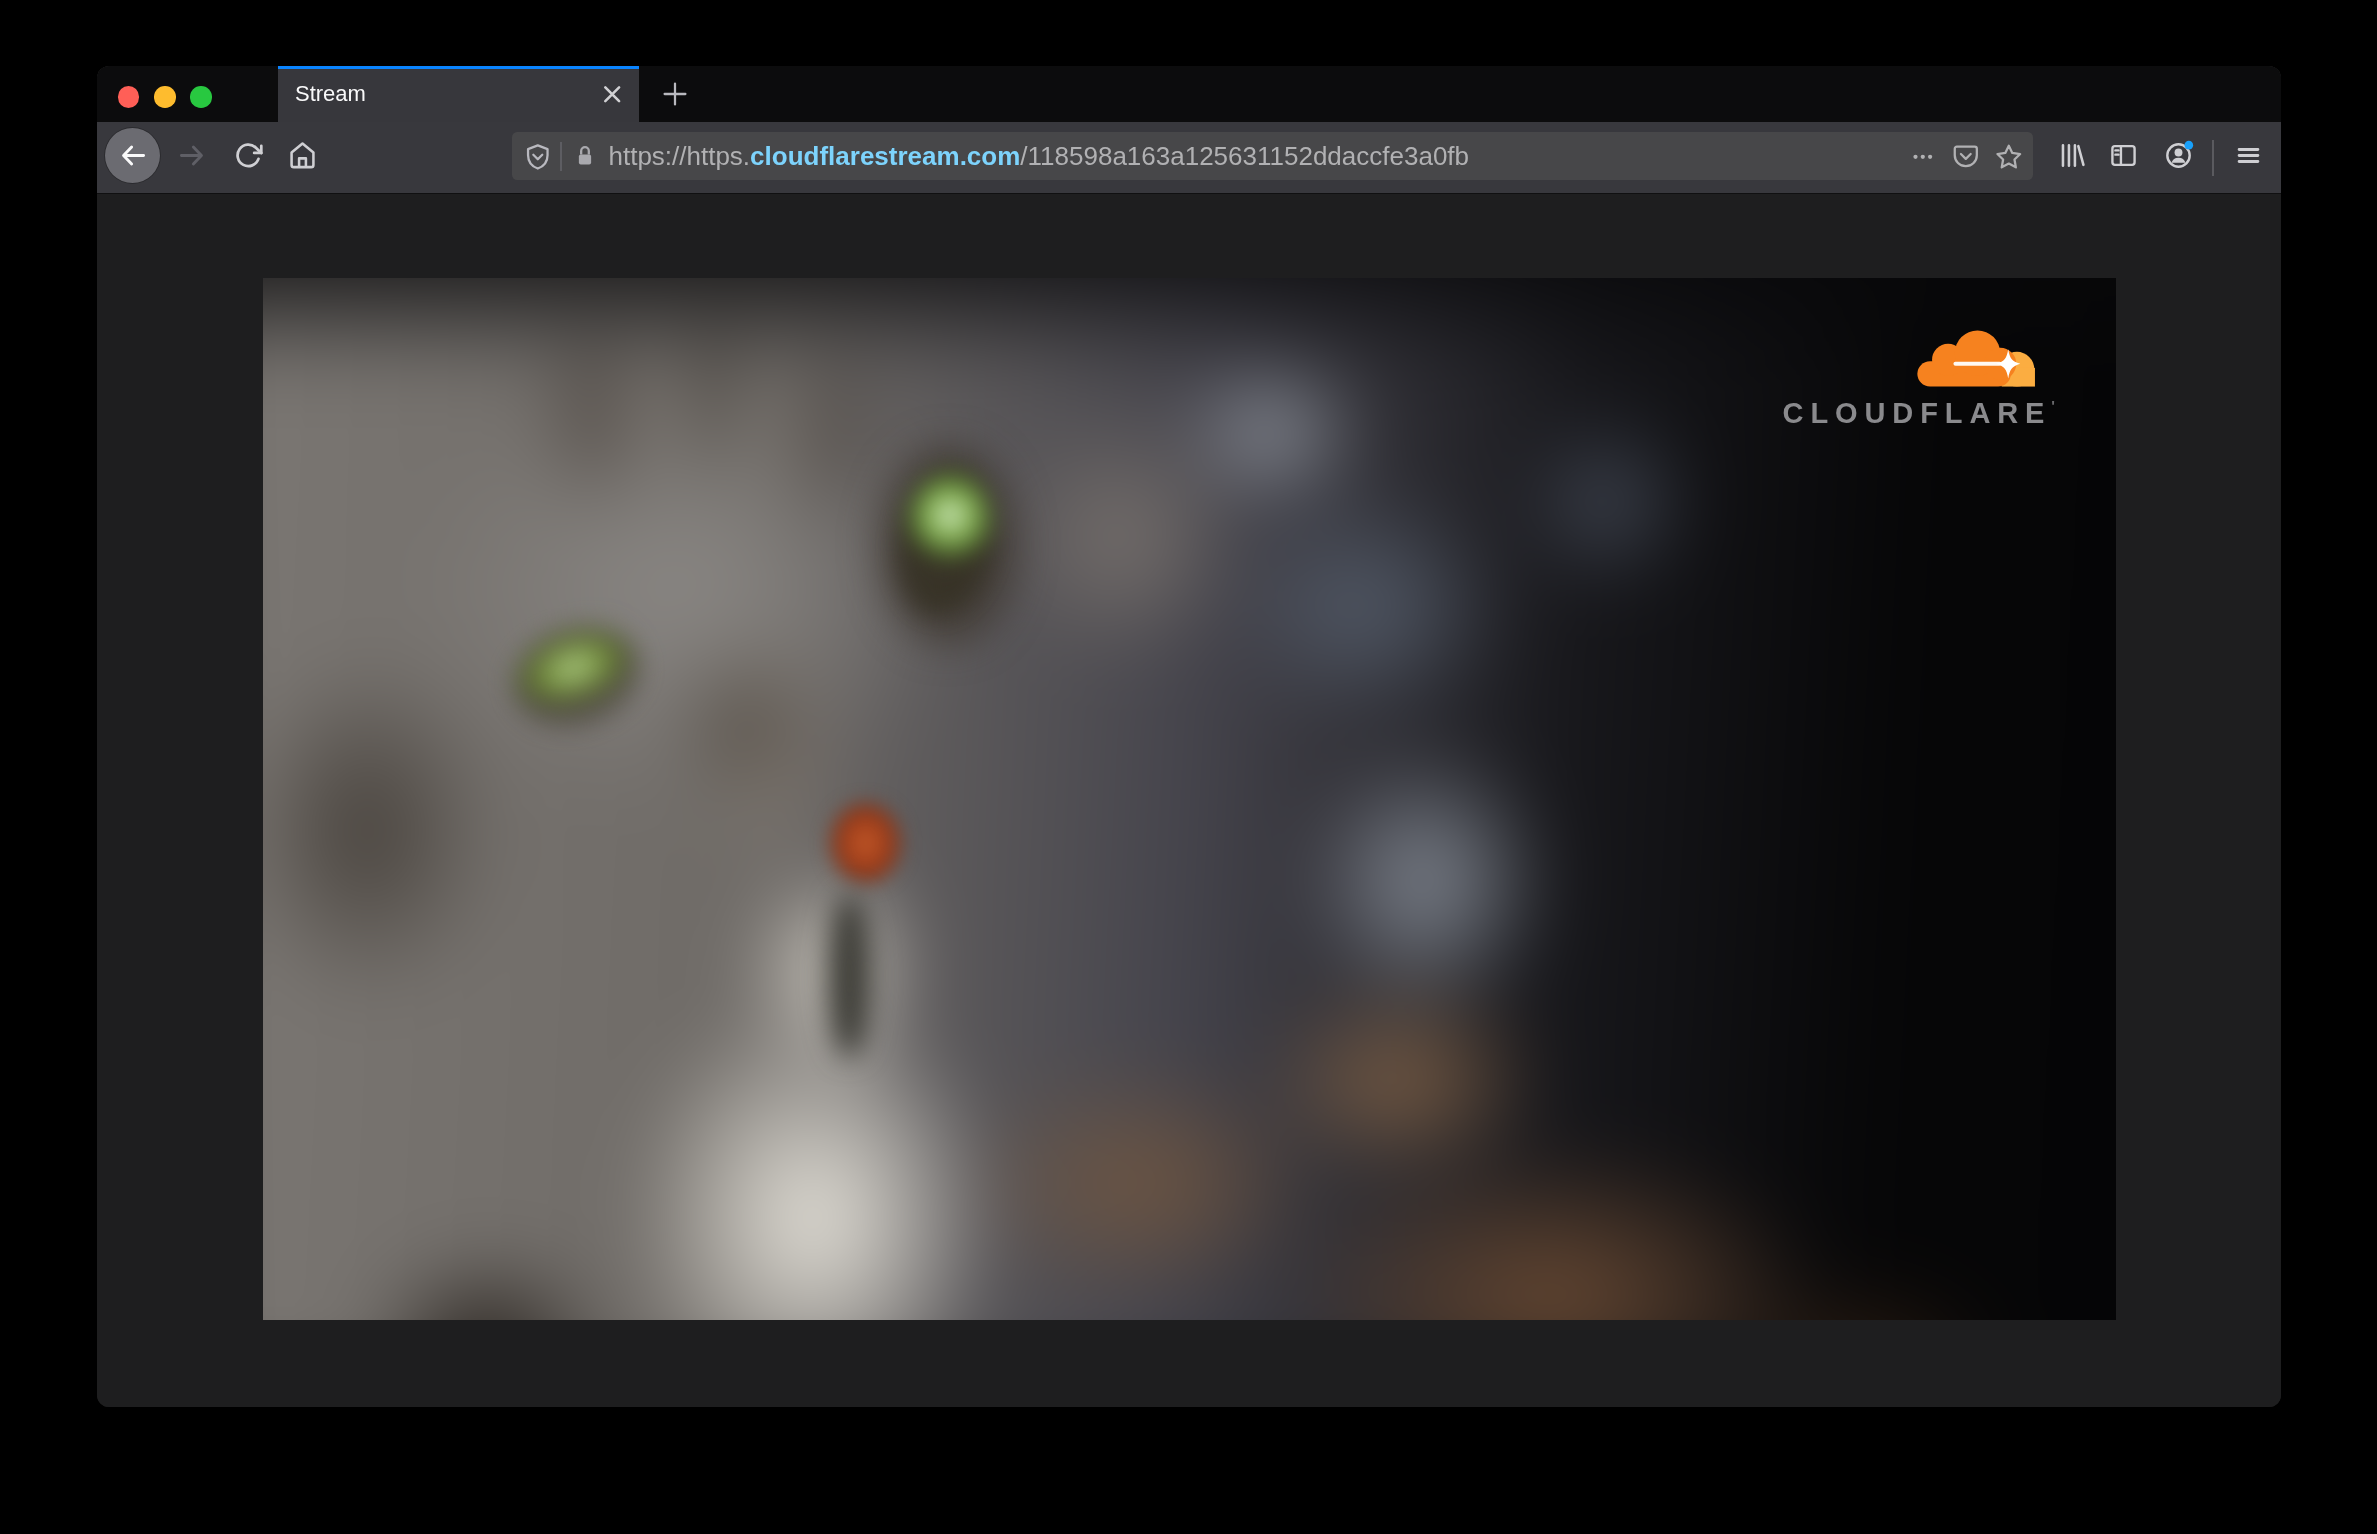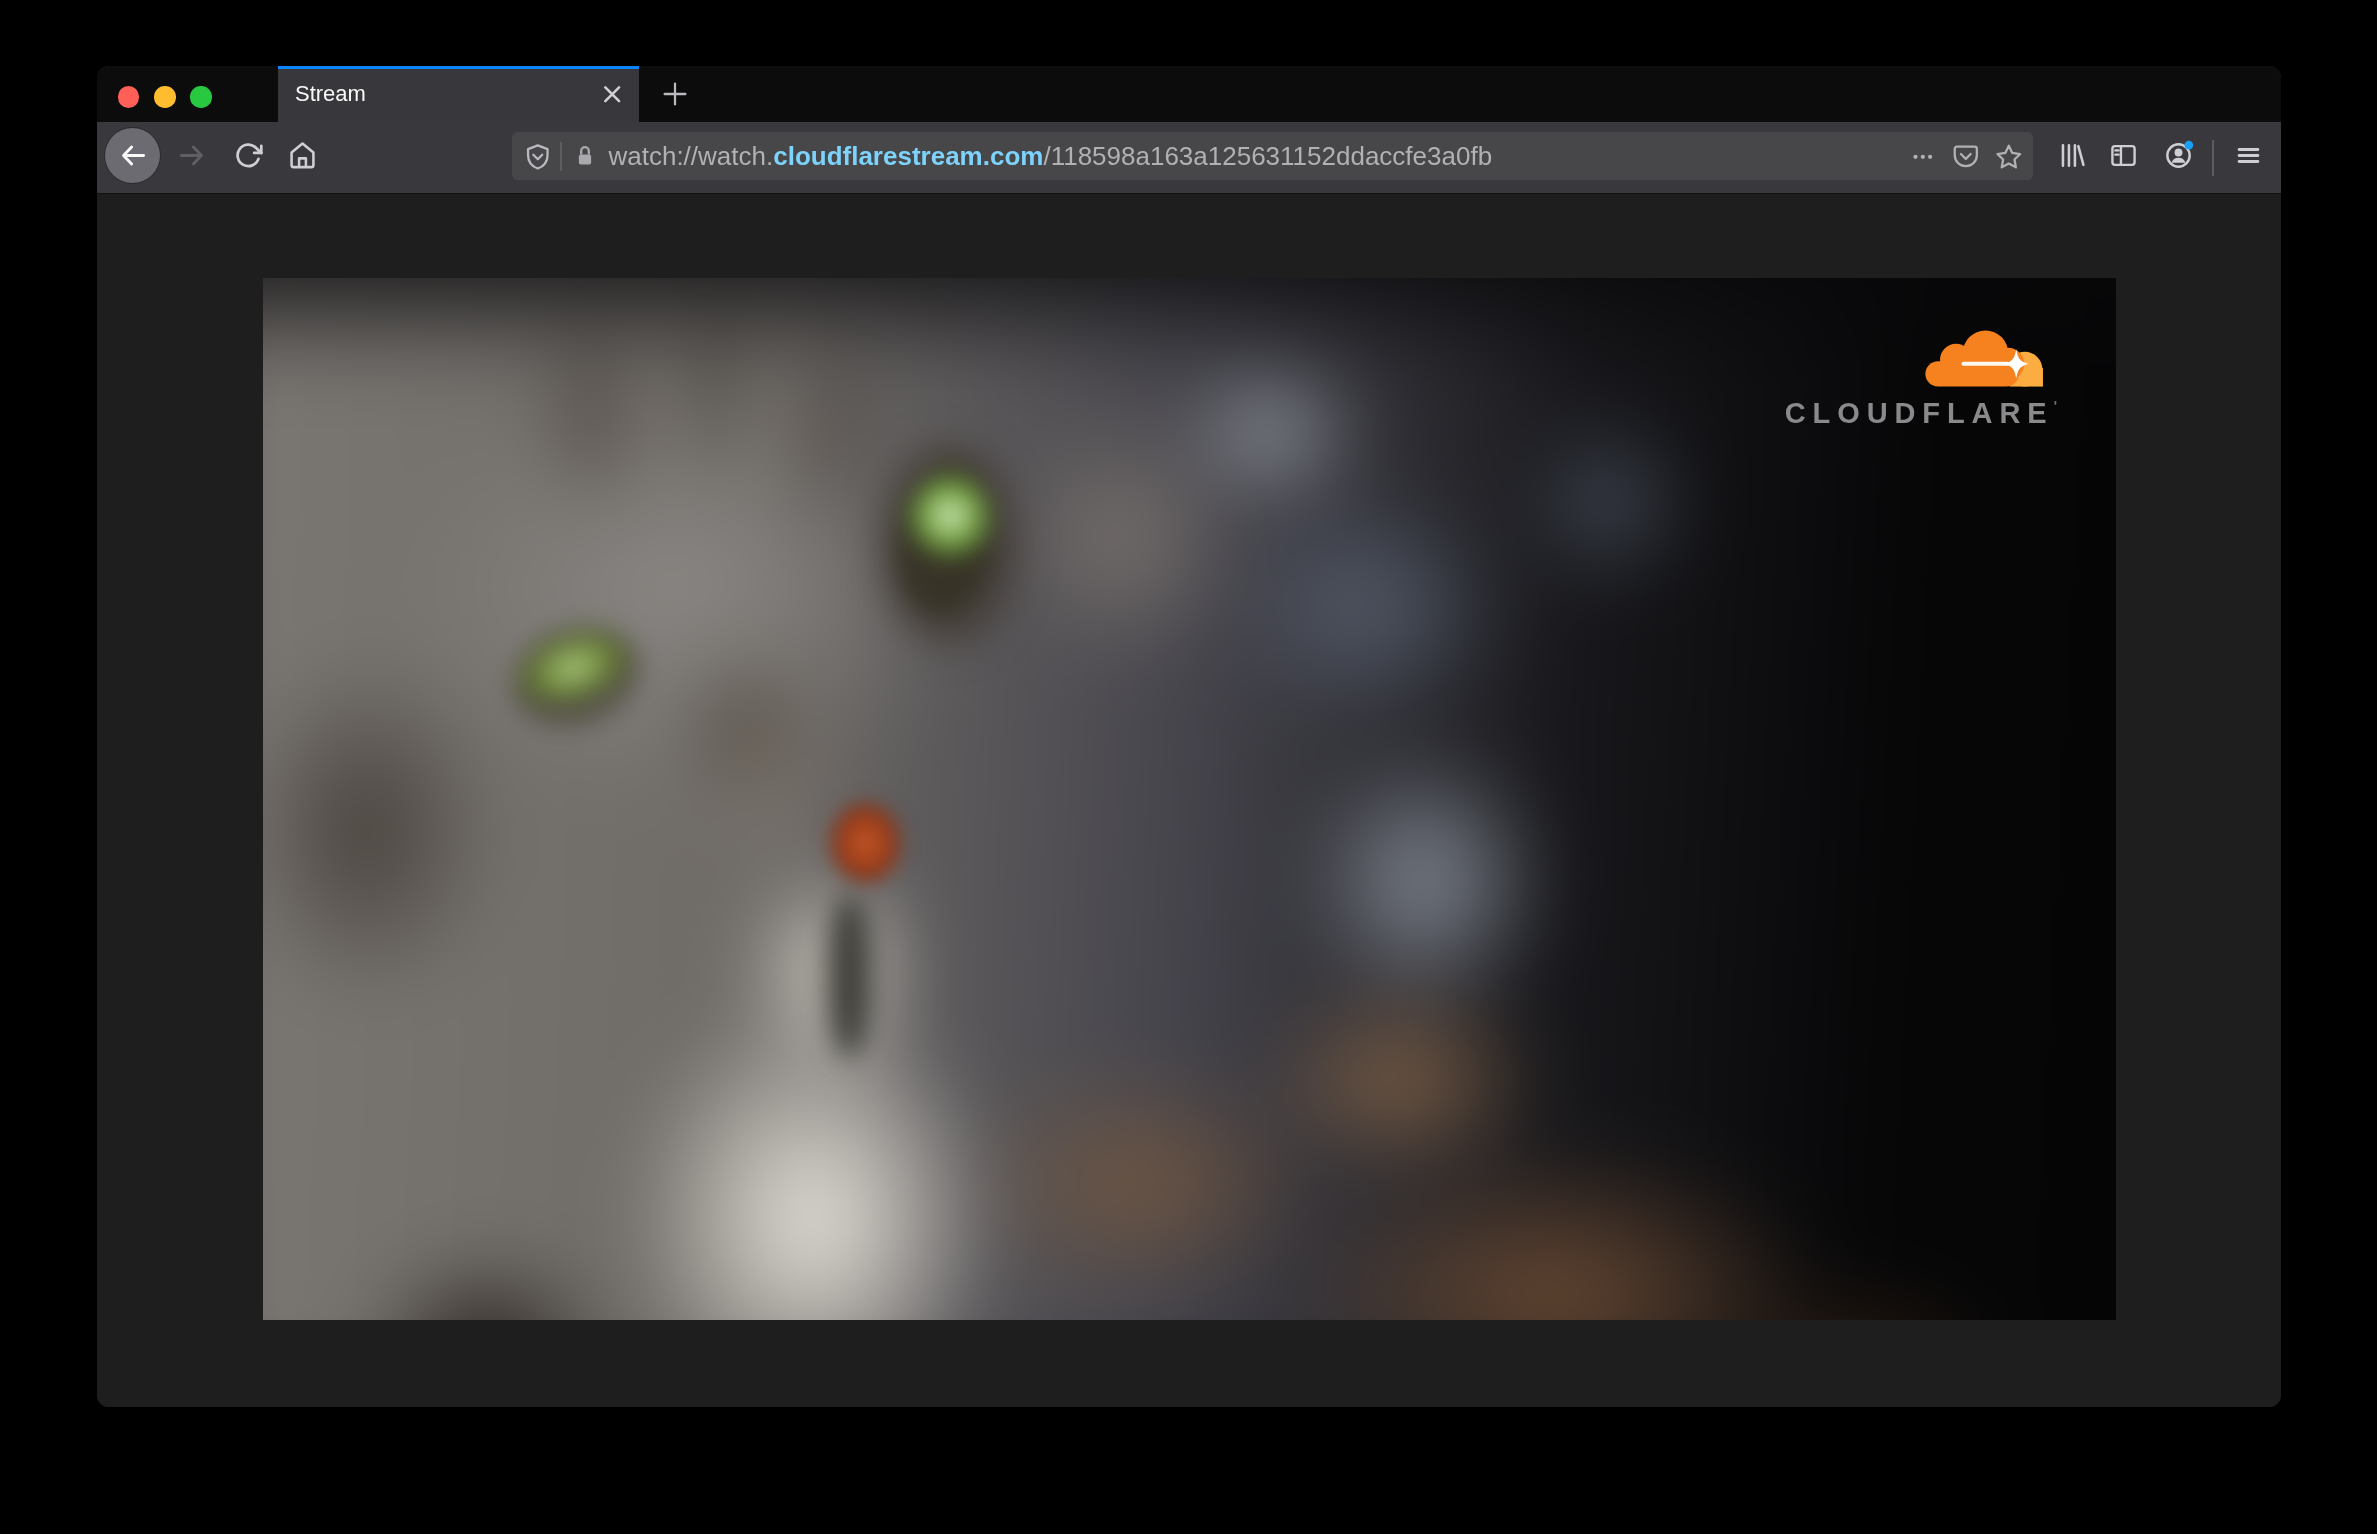--- a/index.html
+++ b/index.html
@@ -68,21 +68,21 @@
     background:radial-gradient(closest-side at 50% 32%,#d6eedd 0%,#9cc26a 34%,#6f9a43 60%,#4a5e2a 85%,rgba(46,42,26,0.6) 100%);
     filter:blur(11.2px);transform:rotate(10deg);}
   .eye-left{position:absolute;left:249px;top:351px;width:129px;height:95px;border-radius:50%;
     background:radial-gradient(closest-side at 50% 40%,#b9d39a 0%,#7d9a45 45%,#55622e 75%,rgba(50,46,30,0.5) 100%);
     filter:blur(13px);transform:rotate(-18deg);}
   .nose{position:absolute;left:568px;top:526px;width:69px;height:78px;border-radius:50%;
     background:radial-gradient(closest-side,#c25a2a 0%,#a8431d 55%,#7a2c12 100%);filter:blur(9.5px);}
   .mouth{position:absolute;left:565px;top:616px;width:43px;height:164px;border-radius:50%;
     background:rgba(43,44,38,0.85);filter:blur(13.8px);}
   
-  .cf-logo{position:absolute;right:53px;top:47px;width:284px;text-align:center;}
+  .cf-logo{position:absolute;right:61px;top:47px;width:284px;text-align:right;}
   .cf-word{margin-top:5.2px;font-size:29px;font-weight:700;letter-spacing:6.9px;color:#8a8a8d;
            white-space:nowrap;}
   .cf-word .tm{font-size:15.5px;color:#6a6a6d;letter-spacing:0;vertical-align:top;}
   svg{display:block;}
 </style>
 </head>
 <body>
 
 <div class="stage">
   <div class="window">
@@ -137,21 +137,21 @@
           <svg width="27.6" height="27.6" viewBox="0 0 34 34">
             <path d="M17 3 L29 7.5 V15 C29 23.5 24 28.8 17 31.5 C10 28.8 5 23.5 5 15 V7.5 Z" stroke="#b9b9bf" stroke-width="2.8" stroke-linejoin="round" fill="none"></path>
             <path d="M11.5 14.5 L17 20 L22.5 14.5" stroke="#b9b9bf" stroke-width="2.8" stroke-linecap="round" stroke-linejoin="round" fill="none"></path>
           </svg>
         </button>
         <span class="sep"></span>
         <svg width="26" height="26" viewBox="0 0 34 34">
           <rect x="9" y="15" width="16" height="13" rx="2.5" fill="#a9a9ae"></rect>
           <path d="M12 15 V10.5 a5 5 0 0 1 10 0 V15" stroke="#a9a9ae" stroke-width="3" fill="none"></path>
         </svg>
-        <span class="url-text"><span>watch://watch.</span><span class="domain">cloudflarestream.com</span><span>/118598a163a125631152ddaccfe3a0fb</span></span>
+        <span class="url-text"><span>https://https.</span><span class="domain">cloudflarestream.com</span><span>/118598a163a125631152ddaccfe3a0fb</span></span>
         <span class="url-actions">
           <button class="icon-btn">
             <svg width="27.6" height="27.6" viewBox="0 0 34 34">
               <circle cx="8" cy="17" r="2.6" fill="#b1b1b3"></circle>
                 <circle cx="17" cy="17" r="2.6" fill="#b1b1b3"></circle>
                 <circle cx="26" cy="17" r="2.6" fill="#b1b1b3"></circle>
             </svg>
           </button>
           <button class="icon-btn">
             <svg width="27.6" height="27.6" viewBox="0 0 34 34">

